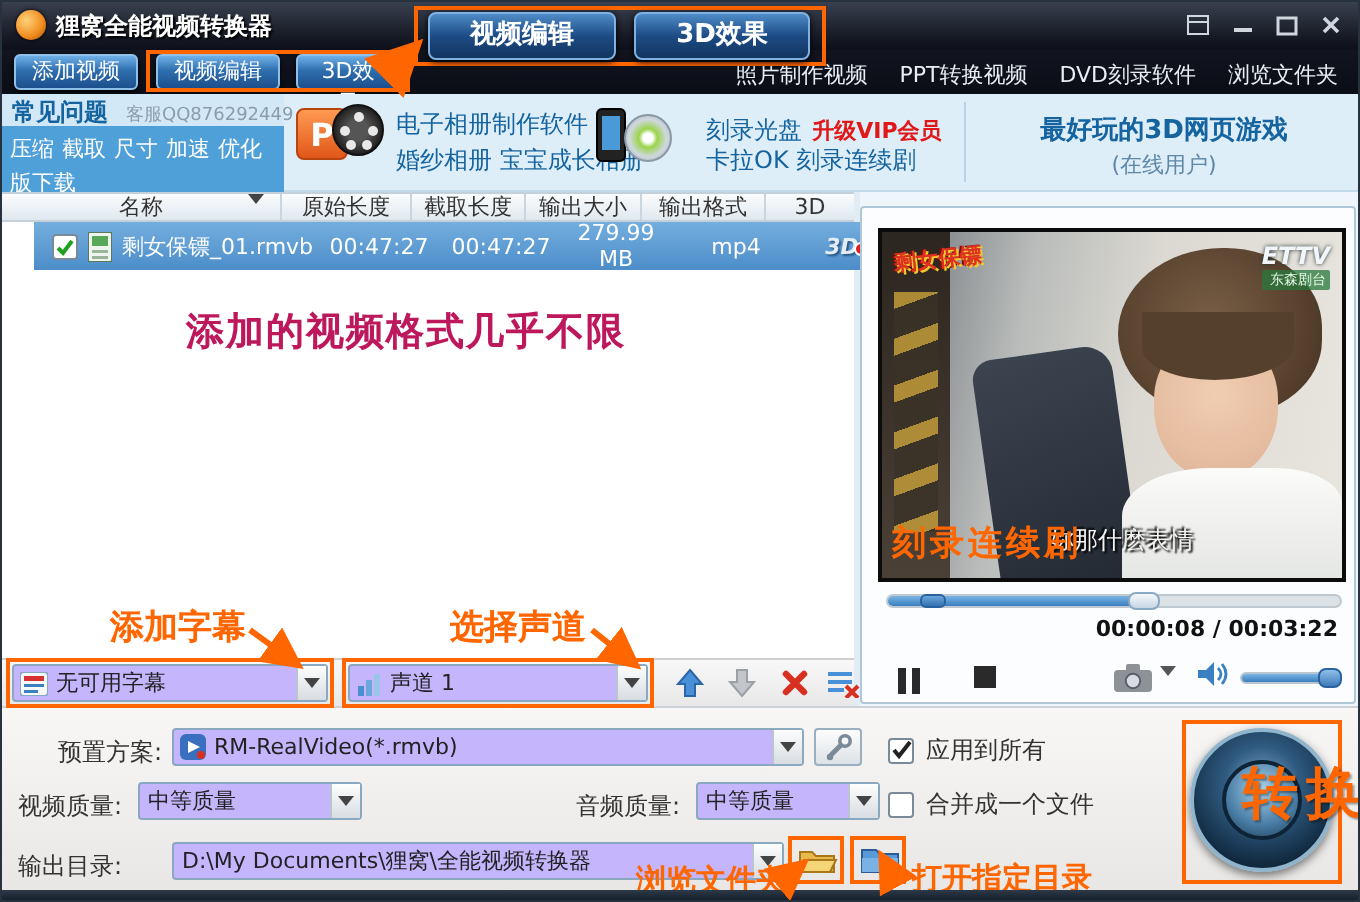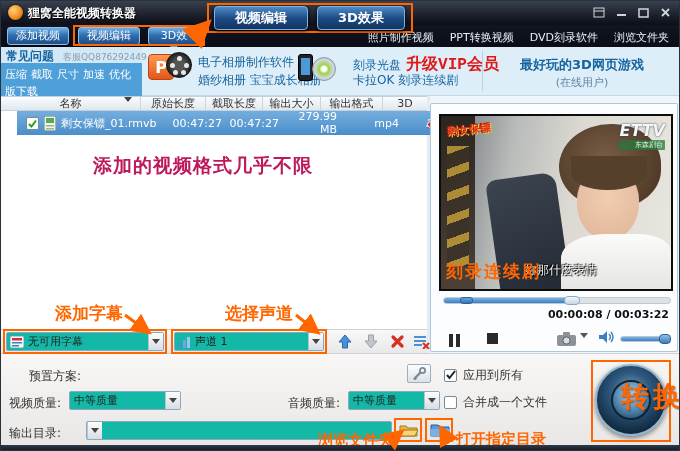--- a/index.html
+++ b/index.html
@@ -23,57 +23,57 @@
   .bigbtn{height:24px;line-height:22px;padding:0 14px;color:#fff;font-size:13px;font-weight:bold;text-align:center;
     background:linear-gradient(#4e8cc8,#1d4b85 50%,#123560);border:1px solid #7fb2e2;border-radius:4px;box-shadow:0 1px 3px #000;}
   
   .promobar{left:0;top:46px;width:680px;height:49px;background:#ddeef9;border-bottom:1px solid #c2d9ea;}
   .faqhead{left:0;top:46px;width:141px;height:16px;background:#d2e8f7;}
   .faqtitle{left:5px;top:47px;font-size:12px;font-weight:bold;color:#1464a0;}
   .faqqq{left:62px;top:50px;font-size:9px;color:#8c9cac;}
   .faqlinks{left:0;top:62px;width:141px;height:33px;background:#4f9fd8;padding:2px 4px;line-height:15px;}
   .faqlinks span{color:#fff;font-size:11px;margin-right:4px;cursor:pointer;}
   .promoblue{color:#15649f;font-size:12px;}
-  .promored{color:#e01818;font-size:16px;font-weight:bold;font-family:Liberation Mono, monospace;}
+  .promored{color:#e01818;font-size:11px;font-weight:bold;}
   .pptsq{left:147px;top:53px;width:26px;height:26px;background:linear-gradient(#ff9a52,#e0571a);border:1px solid #b84410;border-radius:4px;color:#fff;font-weight:bold;font-size:16px;text-align:center;line-height:25px;}
   .reel{left:165px;top:51px;width:26px;height:26px;border-radius:50%;background:radial-gradient(circle,#555 30%,#222 70%);border:1px solid #111;}
   .reel i{position:absolute;width:5px;height:5px;border-radius:50%;background:#e8e8e8;}
   .phoneic{left:297px;top:53px;width:15px;height:27px;background:#222;border-radius:3px;border:1px solid #000;}
   .phoneic i{position:absolute;left:2px;top:3px;width:9px;height:17px;background:#4a9ad8;}
   .cdic{left:311px;top:56px;width:24px;height:24px;border-radius:50%;background:radial-gradient(circle,#fff 15%,#9ad44a 30%,#cfd8df 60%,#9aa8b4);border:1px solid #8a98a4;}
   .vsep{left:481px;top:50px;width:1px;height:40px;background:#b6d2e6;}
   
   .lpanel{left:0;top:95px;width:426px;height:233px;background:#fff;}
   .thead{left:0;top:95px;width:426px;height:15px;display:flex;background:linear-gradient(#fbfcfd,#dfe8ef);border-bottom:1px solid #c4d0da;border-top:1px solid #c4d0da;}
   .th{font-size:11px;color:#333;text-align:center;line-height:14px;border-right:1px solid #c9d5df;position:relative;}
   .trow{left:16px;top:110px;width:426px;height:24px;display:flex;align-items:center;background:linear-gradient(#74aede,#4c8dc9);color:#fff;font-size:11px;}
-  .td{text-align:right;}
+  .td{text-align:center;}
   .cb{width:13px;height:13px;background:#fff;border:1px solid #7a8a98;border-radius:2px;position:relative;}
   .hint{left:92px;top:152px;font-size:19px;font-weight:bold;color:#be185d;letter-spacing:1px;}
   
   .clipbar{left:0;top:328px;width:426px;height:24px;background:linear-gradient(#f8f8f8,#e8e8e8);border-top:1px solid #d0d0d0;}
-  .combo{background:#14b8a6;border:1px solid #8aa8c0;border-radius:2px;display:flex;align-items:center;font-size:11px;color:#222;}
+  .combo{background:#c4b5fd;border:1px solid #8aa8c0;border-radius:2px;display:flex;align-items:center;font-size:11px;color:#222;}
   .combo .txt{flex:1;padding-left:4px;white-space:nowrap;overflow:hidden;}
   .darr{width:15px;align-self:stretch;background:linear-gradient(#fdfdfd,#d8dde2);border-left:1px solid #b8c4d0;display:flex;align-items:center;justify-content:center;}
   .tri{width:0;height:0;border-left:4px solid transparent;border-right:4px solid transparent;border-top:5px solid #444;}
   .iconbtn{width:20px;height:19px;display:flex;align-items:center;justify-content:center;}
   
   .rpanel{left:429px;top:102px;width:248px;height:249px;background:#fbfdfe;border:1px solid #aec8da;border-radius:2px;}
   .vframe{left:8px;top:10px;width:234px;height:177px;background:#1a1a1a;border:2px solid #0c0c0c;overflow:hidden;position:absolute;}
   .vbg{position:absolute;inset:0;background:linear-gradient(100deg,#6a6f76 0%,#b9bcba 30%,#dcd9d2 55%,#e9e6df 100%);}
   .vband{position:absolute;left:0;top:0;width:34px;height:100%;background:linear-gradient(#2c2620,#4a4036);}
   .vgold{position:absolute;left:6px;top:30px;width:22px;height:120px;background:repeating-linear-gradient(160deg,#caa23a 0 8px,#3a3226 8px 22px);opacity:.8;}
   .vuniform{position:absolute;left:52px;top:60px;width:70px;height:118px;background:linear-gradient(165deg,#3c4450,#232a34);border-radius:10px 14px 0 0;transform:rotate(-8deg);}
   .vhair{position:absolute;left:118px;top:8px;width:102px;height:84px;background:radial-gradient(circle at 45% 45%,#7a5f46,#553f2c 70%,#3e2d1e);border-radius:52% 48% 46% 50%;}
   .vface{position:absolute;left:136px;top:52px;width:62px;height:72px;background:radial-gradient(circle at 50% 40%,#f0cdb2,#dfb396);border-radius:46% 46% 52% 52%;}
   .vfring{position:absolute;left:130px;top:40px;width:76px;height:34px;background:#55402c;border-radius:0 0 60% 55%;}
   .vbody{position:absolute;left:120px;top:118px;width:110px;height:60px;background:linear-gradient(#fbfbf9,#e3e5e2);border-radius:40% 30% 0 0;}
   .showlogo{position:absolute;left:6px;top:6px;font-size:11px;font-weight:bold;color:#e03020;text-shadow:1px 1px 0 #f6c830,-1px 0 0 #801008;transform:rotate(-6deg);}
   .tvlogo{position:absolute;right:6px;top:5px;text-align:right;}
-  .tvlogo .l1{color:#f2f6fa;font-size:16px;font-weight:bold;font-style:italic;text-shadow:0 0 2px #233;}
+  .tvlogo .l1{color:#f2f6fa;font-size:12px;font-weight:bold;font-style:italic;text-shadow:0 0 2px #233;}
   .tvlogo .l2{color:#dff6e2;background:rgba(40,120,60,.75);font-size:7px;padding:0 2px;border-radius:1px;}
   .vcaption{position:absolute;left:84px;bottom:10px;color:#f4f4f2;font-size:12px;text-shadow:1px 1px 1px #000,-1px -1px 1px #000;}
   .annvp{position:absolute;left:5px;bottom:6px;color:#ff6600;font-size:17px;font-weight:bold;letter-spacing:2px;}
   .seek{left:12px;top:193px;width:228px;height:7px;background:#dde2e7;border:1px solid #c0c8d0;border-radius:4px;position:absolute;}
   .seekfill{position:absolute;left:0;top:0;height:100%;width:55%;background:linear-gradient(#7ab4e4,#3a7fc0);border-radius:4px;}
   .seekh1{position:absolute;left:7%;top:-1px;width:13px;height:7px;background:linear-gradient(#6aa6dc,#3572ae);border:1px solid #2a62a0;border-radius:3px;}
   .seekh2{position:absolute;left:53%;top:-2px;width:16px;height:9px;background:linear-gradient(#f4f8fb,#c6d6e4);border:1px solid #8aaac4;border-radius:4px;}
   .ptime{position:absolute;right:8px;top:204px;font-size:11px;font-weight:bold;color:#111;}
   .pausebar{width:4px;height:13px;background:#2a2a2a;display:inline-block;margin-right:3px;}
   .stopsq{width:11px;height:11px;background:#2a2a2a;}
@@ -310,20 +310,33 @@
         </svg>
       </div>
     <div class="vol">
         <div class="volfill"></div>
         <div class="volh"></div>
       </div>
   </div>
 
   <div class="abs bpanel"></div>
   <div class="abs lab" style="left:28px;top:367px;">预置方案:</div>
+  <div class="abs combo" style="left:85px;top:363px;width:316px;height:19px;">
+    <span style="margin-left:3px;">
+        <svg width="13" height="13">
+          <rect x="0" y="0" width="13" height="13" rx="3" fill="#3a6fc0"></rect>
+          <path d="M4 3.5 L10 6.5 L4 9.5 Z" fill="#fff"></path>
+          <circle cx="10.5" cy="10.5" r="2" fill="#d83020"></circle>
+        </svg>
+      </span>
+    <span class="txt">RM-RealVideo(*.rmvb)</span>
+    <span class="darr">
+        <span class="tri"></span>
+      </span>
+  </div>
   <div class="abs wrenchbtn" style="left:406px;top:363px;">
     <span>
         <svg width="14" height="14">
           <path d="M3 11 L9 5" stroke="#7a8a96" stroke-width="2.4"></path>
           <circle cx="10.5" cy="3.5" r="2.6" fill="none" stroke="#7a8a96" stroke-width="1.8"></circle>
           <circle cx="3" cy="11.5" r="1.6" fill="#7a8a96"></circle>
         </svg>
       </span>
   </div>
   <div class="abs" style="left:443px;top:366px;display:flex;align-items:center;gap:6px;">
@@ -347,20 +360,21 @@
     <span class="darr">
         <span class="tri"></span>
       </span>
   </div>
   <div class="abs" style="left:443px;top:393px;display:flex;align-items:center;gap:6px;">
     <span class="cb"></span>
     <span class="lab">合并成一个文件</span>
   </div>
   <div class="abs lab" style="left:8px;top:424px;">输出目录:</div>
   <div class="abs combo" style="left:85px;top:420px;width:306px;height:19px;">
+    <span class="txt">D:\My Documents\狸窝\全能视频转换器</span>
     <span class="darr">
         <span class="tri"></span>
       </span>
   </div>
   <div class="abs folderbtn" style="left:396px;top:420px;">
     <span>
         <svg width="20" height="16">
           <path d="M1 4 L7 4 L9 6 L18 6 L18 14 L1 14 Z" fill="#e8b84a" stroke="#a87818"></path>
           <path d="M3 8 L19 8 L16 14 L1 14 Z" fill="#f6d478" stroke="#a87818"></path>
         </svg>

